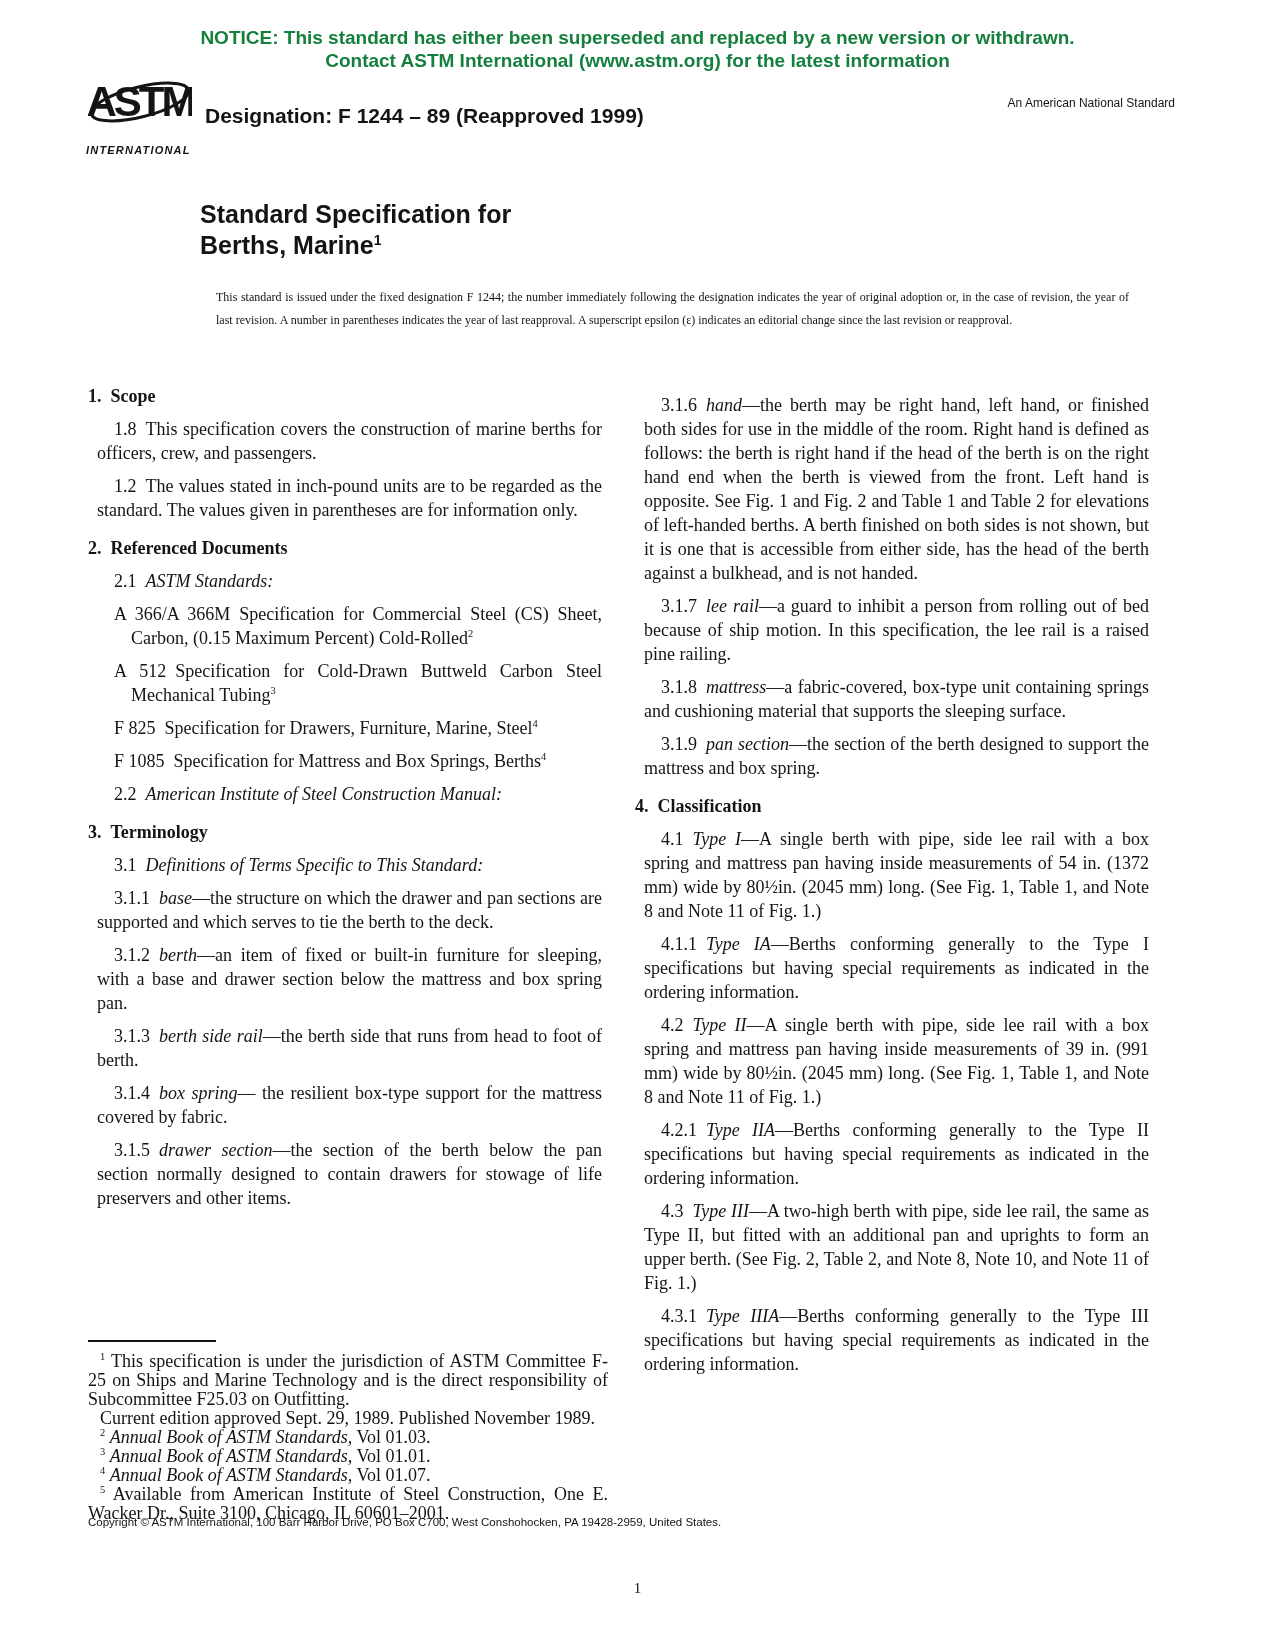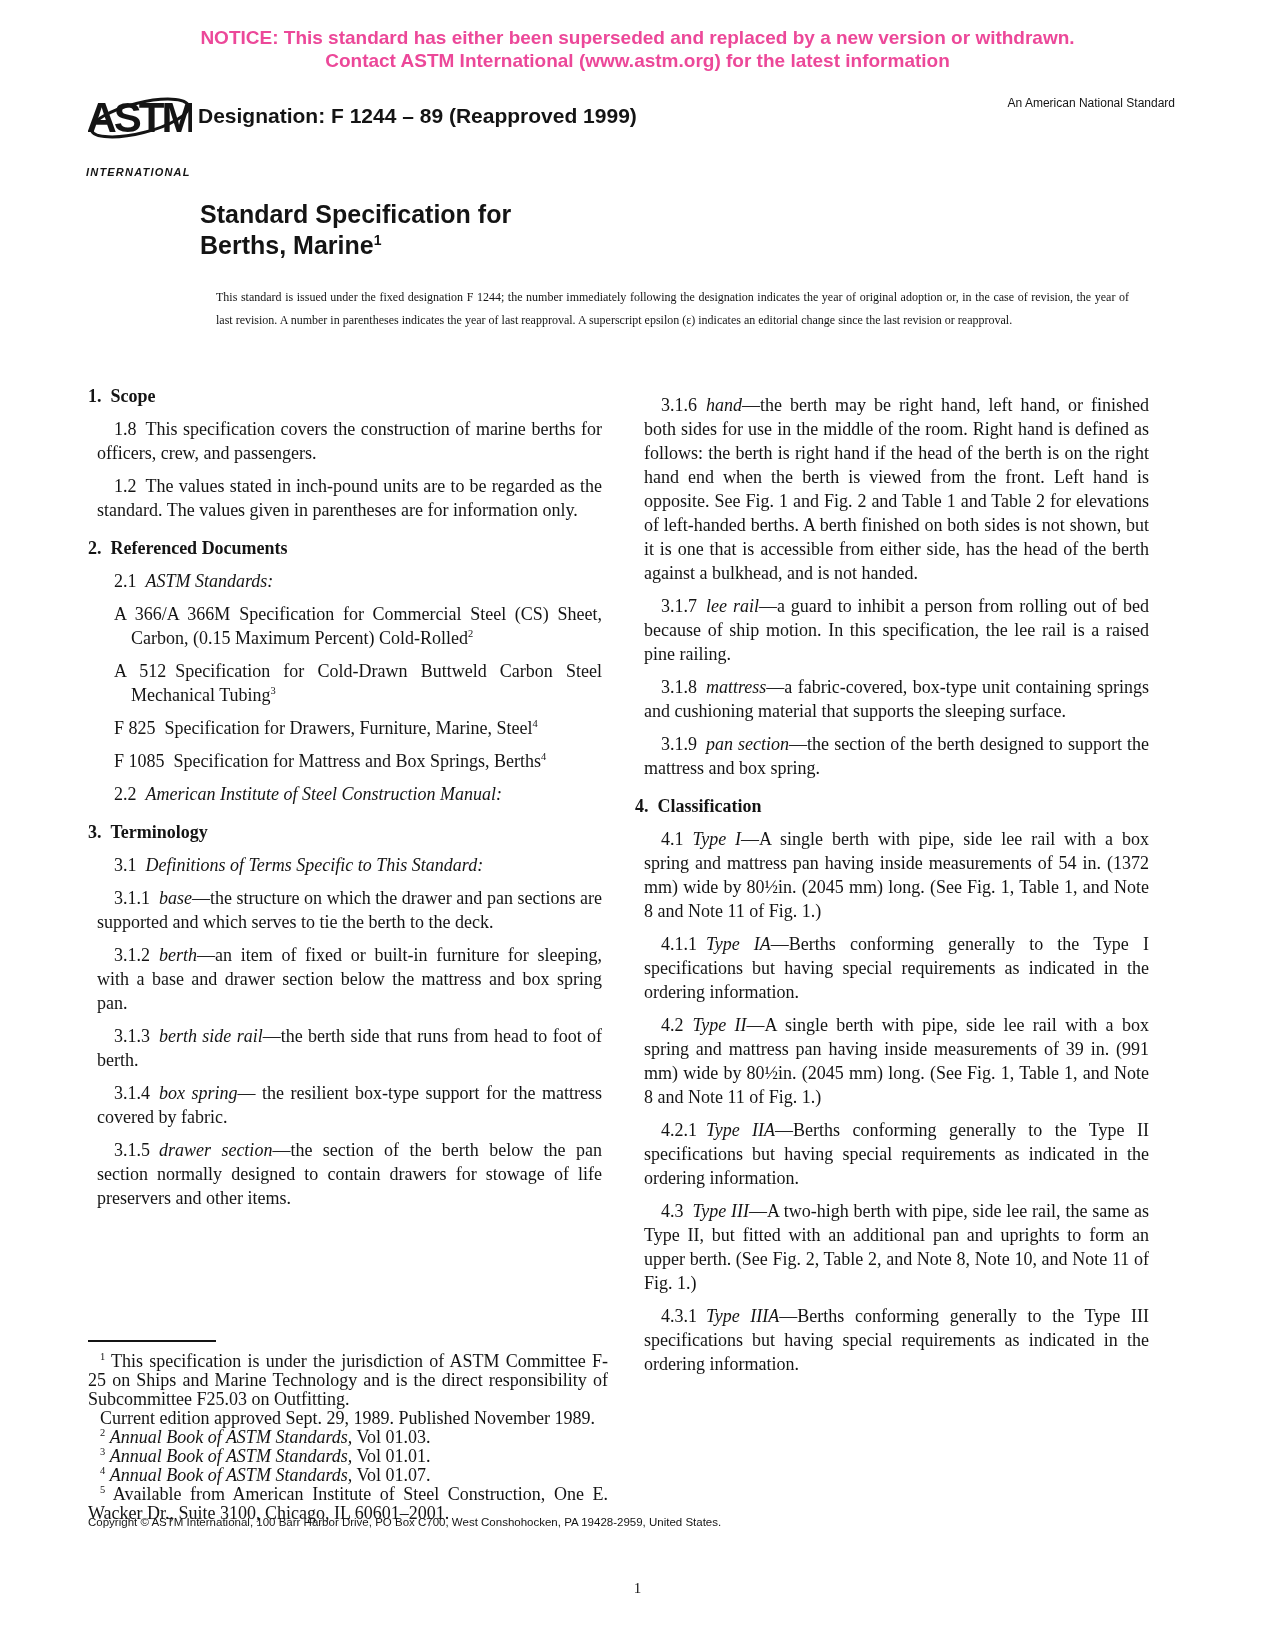--- a/index.html
+++ b/index.html
@@ -7,27 +7,27 @@
     position:relative;width:1275px;height:1650px;background:#ffffff;
     color:#141414;font-family:"Liberation Serif",serif;overflow:hidden;
   }
   
   .notice{
     position:absolute;top:26px;left:0;width:100%;text-align:center;
     font-family:"Liberation Sans",sans-serif;font-weight:bold;
     font-size:19px;line-height:23px;
   }
   
-  .logo{position:absolute;left:86px;top:80px;width:108px;text-align:center;}
+  .logo{position:absolute;left:86px;top:64px;width:108px;text-align:center;}
   .logo-sub{
     font-family:"Liberation Sans",sans-serif;font-weight:bold;font-style:italic;
-    font-size:11px;letter-spacing:1.2px;margin-top:6px;text-align:left;
+    font-size:11px;letter-spacing:1.2px;margin-top:0;text-align:left;
   }
   .designation{
-    position:absolute;left:198px;top:104px;
+    position:absolute;left:205px;top:104px;
     font-family:"Liberation Sans",sans-serif;font-weight:bold;font-size:21px;
   }
   .ans{
     position:absolute;right:100px;top:96px;
     font-family:"Liberation Sans",sans-serif;font-size:12px;
   }
   
   .title{
     position:absolute;left:200px;top:199px;
     font-family:"Liberation Sans",sans-serif;font-weight:bold;
@@ -63,21 +63,21 @@
     position:absolute;left:88px;top:1516px;width:1100px;
     font-family:"Liberation Sans",sans-serif;font-size:11.5px;
   }
   .pageno{position:absolute;top:1580px;left:0;width:100%;text-align:center;font-size:15px;}
 </style>
 </head>
 <body>
 
 <div class="page">
 
-  <div class="notice" style="color: #ec4899;">
+  <div class="notice" style="color: #15803d;">
     <div>NOTICE: This standard has either been superseded and replaced by a new version or withdrawn.</div>
     <div>Contact ASTM International (www.astm.org) for the latest information</div>
   </div>
 
   <div class="logo">
     <svg width="104" height="76" viewBox="0 0 104 76">
       <ellipse cx="52" cy="38" rx="50" ry="15" fill="none" stroke="#141414" stroke-width="3" transform="rotate(-14 52 38)"></ellipse>
       <text x="52" y="52" text-anchor="middle" font-family="Liberation Sans, sans-serif" font-size="42" font-weight="bold" letter-spacing="-3" fill="#141414">ASTM</text>
     </svg>
     <div class="logo-sub">INTERNATIONAL</div>

